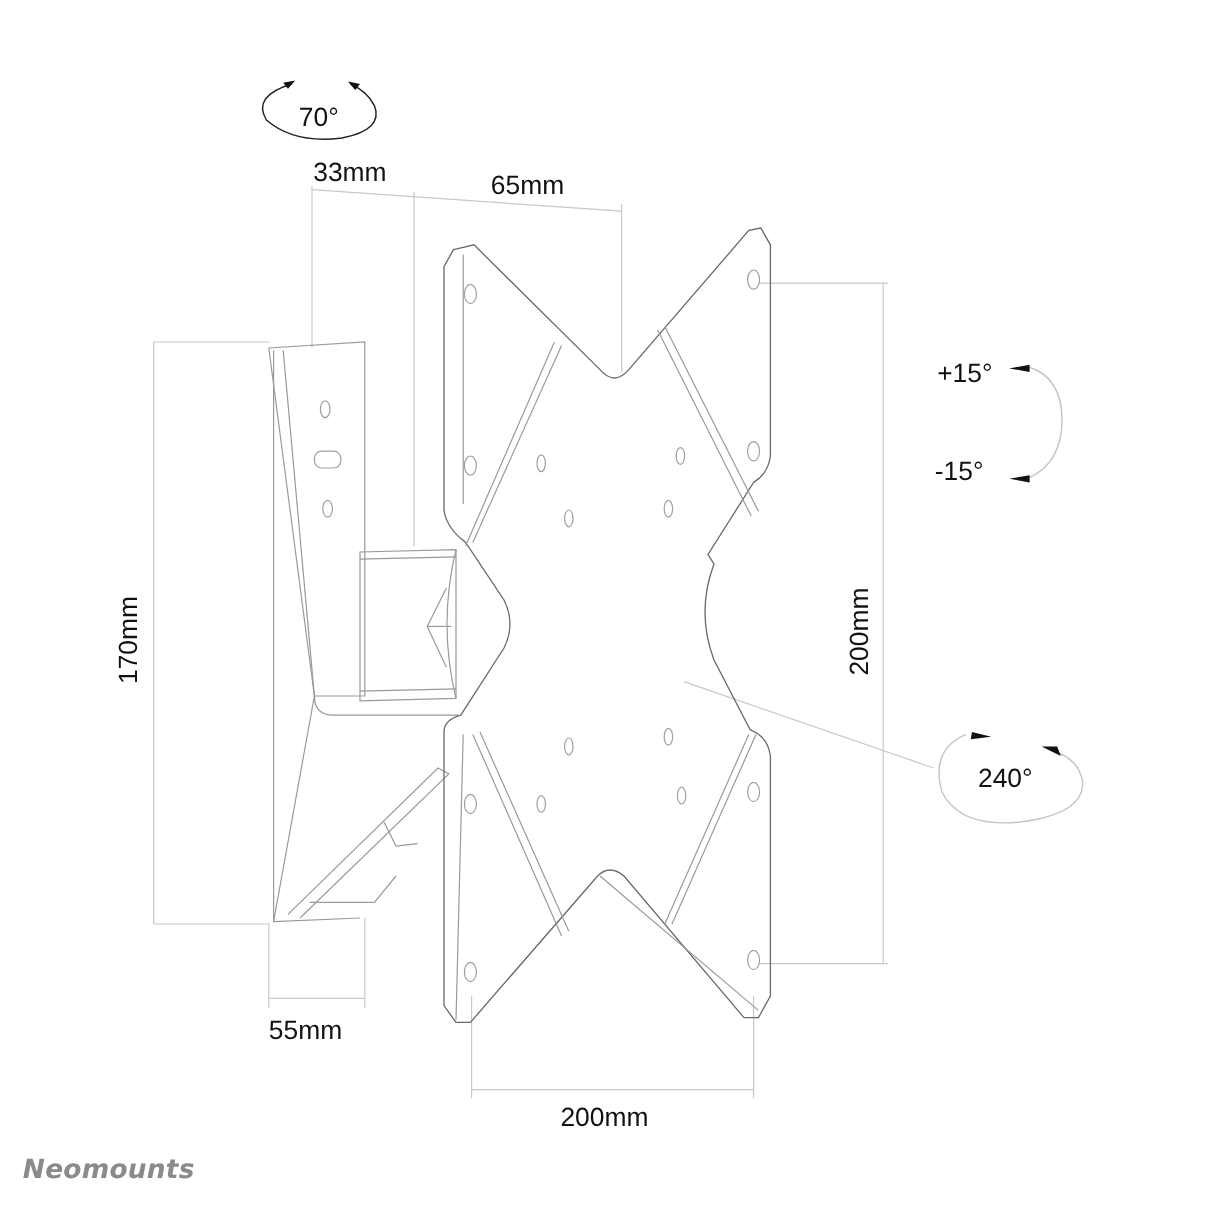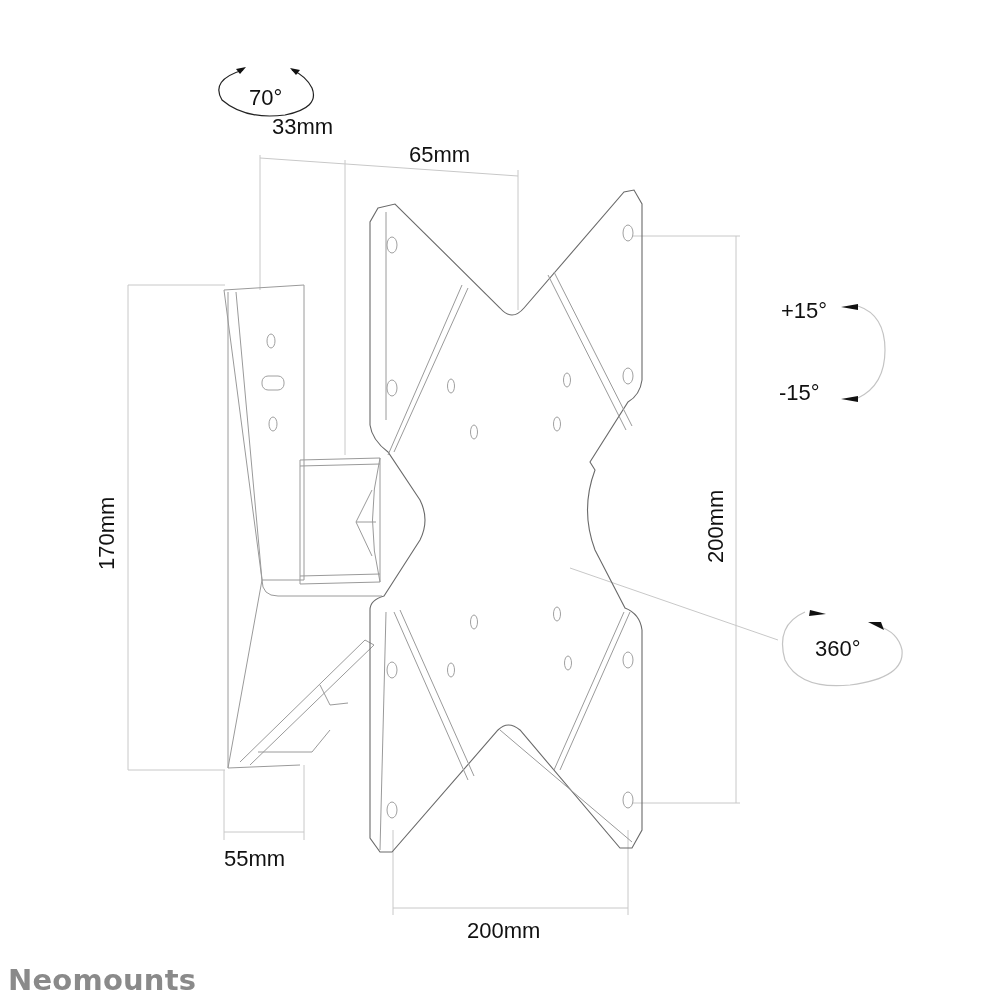--- a/index.html
+++ b/index.html
@@ -8,22 +8,22 @@
     svg.drawing { position: absolute; left: 0; top: 0; }
     .line { fill: none; stroke: #9a9a9a; stroke-width: 1; }
     .line-dark { fill: none; stroke: #6a6a6a; stroke-width: 1.1; }
     .dim { fill: none; stroke: #c8c8c8; stroke-width: 1; }
     .hole { fill: #ffffff; stroke: #a0a0a0; stroke-width: 1; }
     .arc { fill: none; stroke: #c4c4c4; stroke-width: 1.2; }
     .arc-dark { fill: none; stroke: #222; stroke-width: 1.2; }
     .arrow { fill: #111; }
     .label { position: absolute; color: #111; font-size: 22px; white-space: nowrap; line-height: 1; }
     .label.vertical { transform-origin: left top; transform: rotate(-90deg); }
-    .brand { position: absolute; left: 8px; top: 963px; color: #8a8a8a; font-size: 29px; font-weight: bold;
-             font-family: "DejaVu Sans", sans-serif; letter-spacing: 0.2px; }
+    .brand { position: absolute; left: 19px; top: 963px; color: #8a8a8a; font-size: 22px; font-weight: bold;
+             font-family: "DejaVu Sans", sans-serif; letter-spacing: 0.2px; font-style: italic; }
   </style>
 </head>
 <body>
 
 <svg class="drawing" width="1004" height="1004" viewBox="0 0 1004 1004">
 
   <g>
 
     <line class="dim" x1="260" y1="158" x2="518" y2="176"></line>
     <line class="dim" x1="260" y1="155" x2="260" y2="290"></line>
@@ -123,23 +123,23 @@
     <polygon class="arrow" points="841,399 858,396 858,402"></polygon>
   </g>
   <g>
     <path class="arc" d="M805,612 Q775,625 785,660 Q800,690 850,685 Q905,678 902,650 Q898,632 878,626"></path>
     <polygon class="arrow" points="810,610 826,614 809,616"></polygon>
     <polygon class="arrow" points="868,622 884,630 881,622"></polygon>
   </g>
 </svg>
 
 <div class="label" style="left:249px; top:87px;">70°</div>
-<div class="label" style="left:261px; top:116px;margin-left:11px;">33mm</div>
+<div class="label" style="left:261px; top:133px;">33mm</div>
 <div class="label" style="left:396px; top:144px;margin-left:13px;">65mm</div>
 <div class="label" style="left:781px; top:300px;">+15°</div>
 <div class="label" style="left:779px; top:382px;text-align:center;">-15°</div>
 <div class="label vertical" style="left:96px; top:570px;">170mm</div>
 <div class="label vertical" style="left:705px; top:563px;">200mm</div>
-<div class="label" style="left:815px; top:638px;">360°</div>
+<div class="label" style="left:815px; top:638px;">240°</div>
 <div class="label" style="left:224px; top:848px;">55mm</div>
 <div class="label" style="left:467px; top:920px;">200mm</div>
 
 <div class="brand">Neomounts</div>
 
 </body></html>

